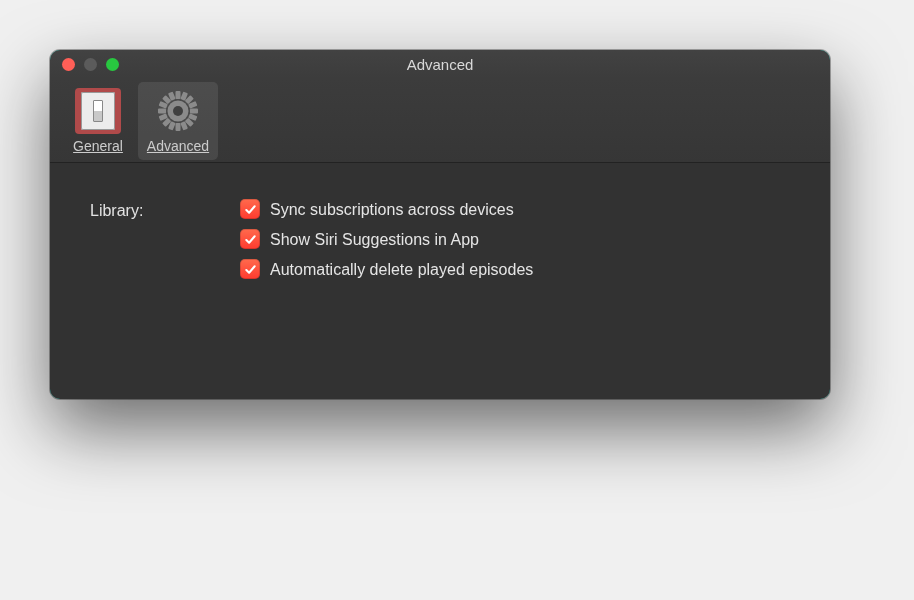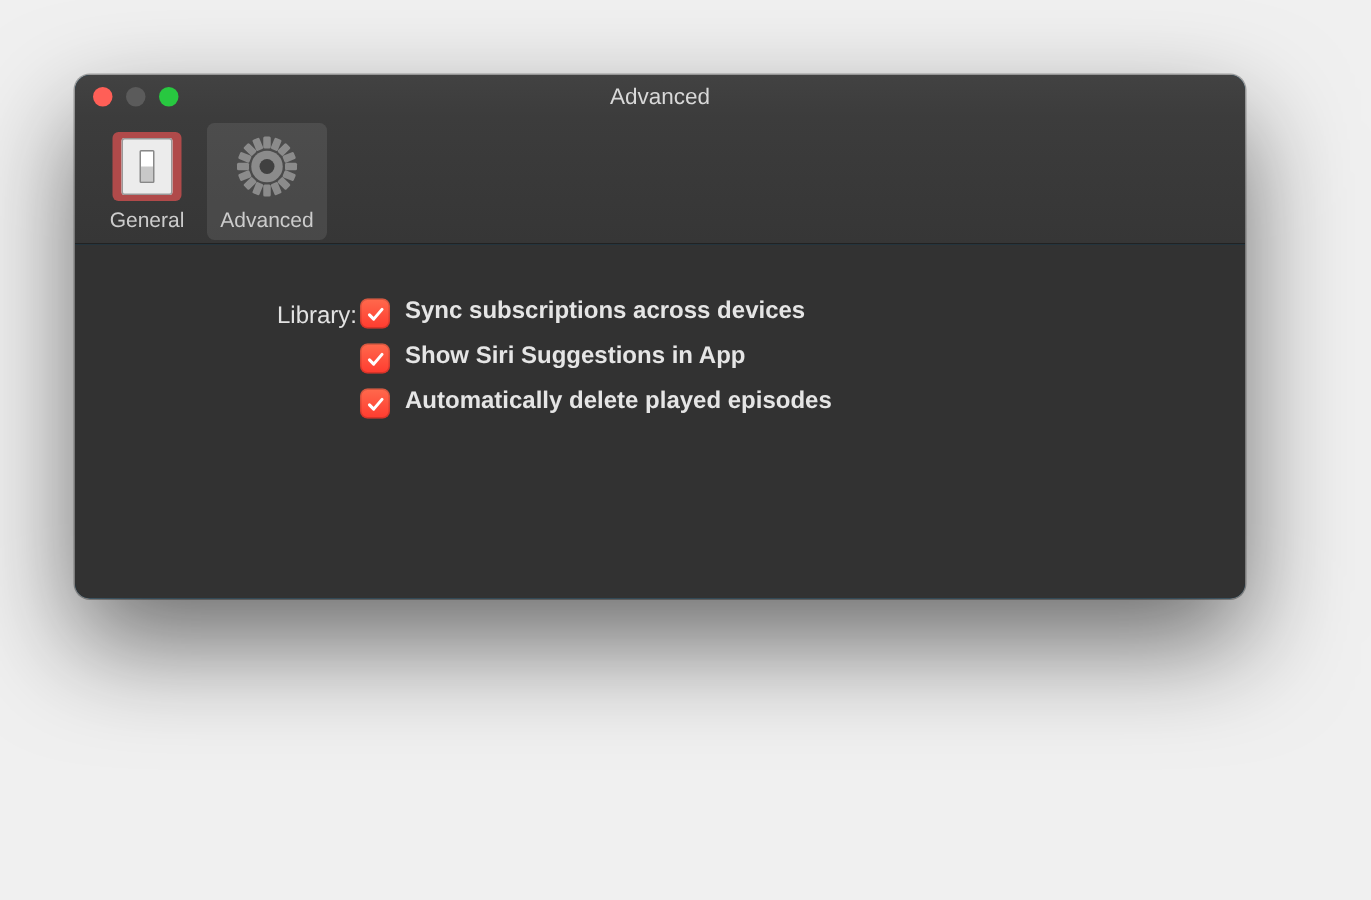--- a/index.html
+++ b/index.html
@@ -9,21 +9,21 @@
     }
     body {
       font-family: -apple-system, BlinkMacSystemFont, "Helvetica Neue", Arial, sans-serif;
       background: #f0f0f0;
       width: 914px;
       height: 600px;
       padding: 50px;
     }
     .window {
       width: 780px;
-      background: #0c4a6e;
+      background: #14b8a6;
       border-radius: 10px;
       box-shadow: 0 30px 70px rgba(0,0,0,0.55), 0 0 0 1px rgba(0,0,0,0.3);
       overflow: hidden;
     }
     .titlebar {
       height: 28px;
       display: flex;
       align-items: center;
       position: relative;
       background: linear-gradient(#424242, #3c3c3c);
@@ -71,47 +71,46 @@
       width: 50px;
       height: 50px;
       display: flex;
       align-items: center;
       justify-content: center;
     }
     .toolbar-label {
       color: #cccccc;
       font-size: 14px;
       margin-top: 2px;
+      text-decoration: underline;
     }
     .content {
       padding: 36px 40px 120px 40px;
       background: #323232;
     }
     .row-group {
       display: flex;
       align-items: flex-start;
     }
     .section-label {
       color: #e2e2e2;
       font-size: 16px;
-      text-align: right;
       width: 150px;
       padding-right: 2px;
       padding-top: 3px;
     }
     .options {
       display: flex;
       flex-direction: column;
       gap: 10px;
     }
     .option-row {
       display: flex;
-      align-items: flex-start;
+      align-items: flex-end;
       gap: 10px;
-      font-weight: bold;
     }
     .checkbox {
       width: 20px;
       height: 20px;
       border-radius: 5px;
       background: linear-gradient(#ff6a4d, #ff3b2f);
       display: flex;
       align-items: center;
       justify-content: center;
       flex-shrink: 0;

